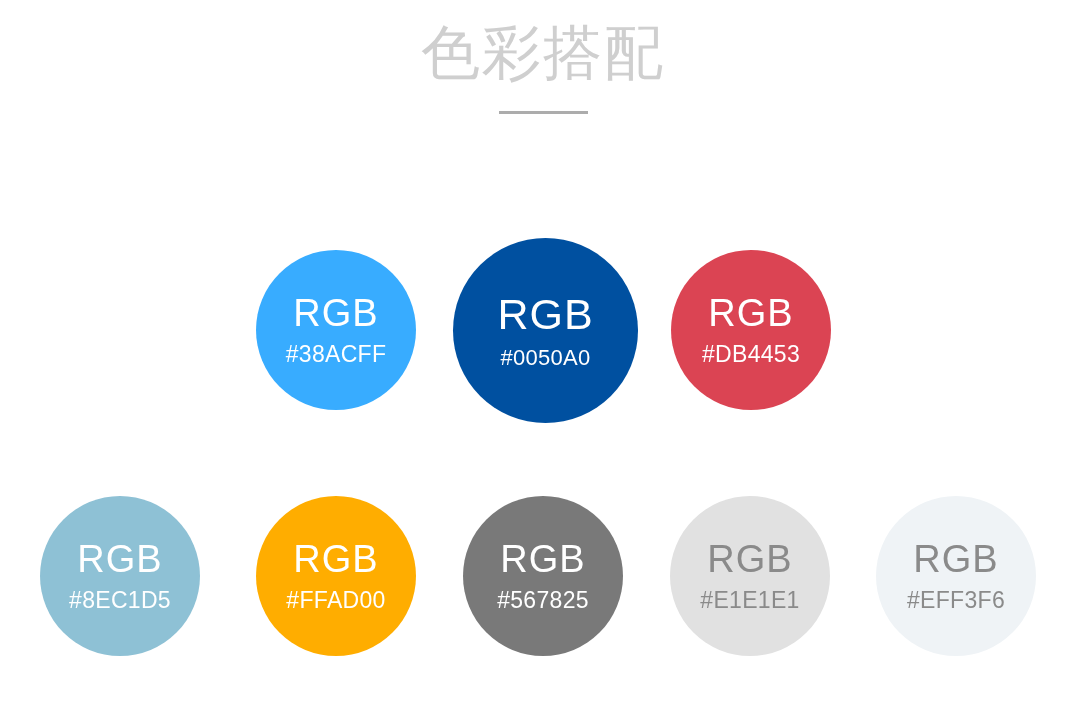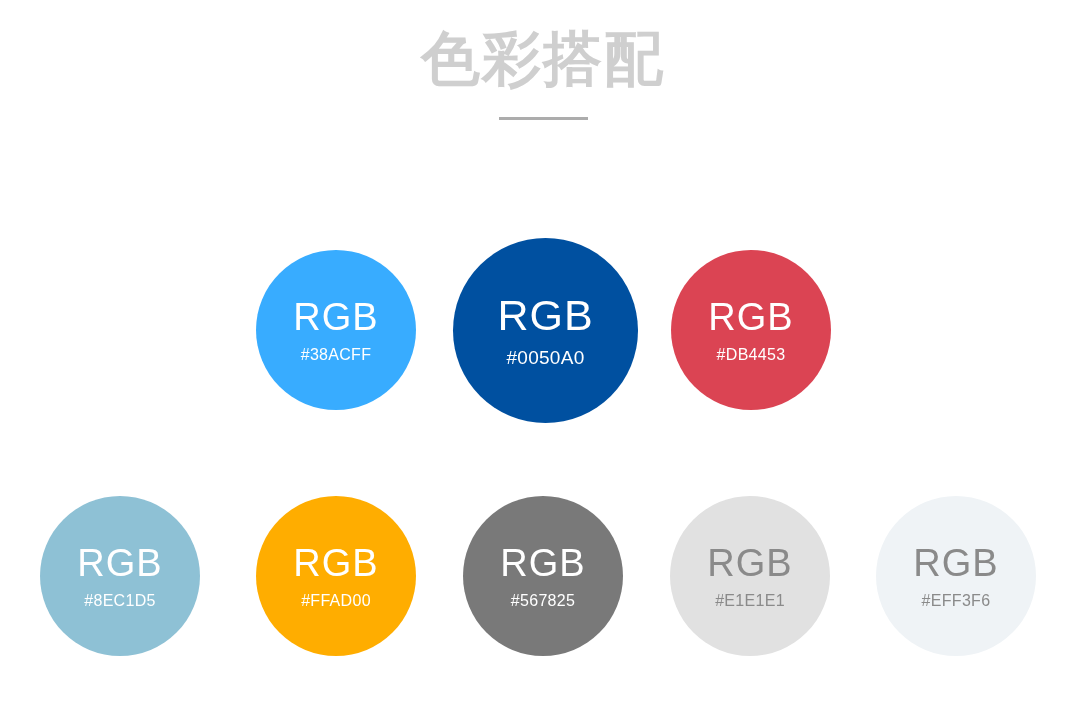--- a/index.html
+++ b/index.html
@@ -25,24 +25,24 @@
   
   .header {
     position: absolute;
     left: 0;
     top: 0;
     width: 1086px;
     text-align: center;
   }
   .page-title {
     margin: 0;
-    padding-top: 28px;
+    padding-top: 22px;
     font-size: 59px;
     line-height: 1.05;
-    font-weight: 700;
+    font-weight: 400;
     letter-spacing: 2px;
     color: #cfcfcf;
     font-family: "DejaVu Sans", "Liberation Sans", sans-serif;
   }
   .title-divider {
     margin: 27px auto 0 auto;
     width: 89px;
     height: 3px;
     background: #acacac;
   }
@@ -76,21 +76,21 @@
 
   .swatch-label {
     font-size: 38px;
     line-height: 1;
     font-weight: 300;
     letter-spacing: 1px;
     font-family: "Liberation Sans", "DejaVu Sans", sans-serif;
   }
   .swatch-hex {
     margin-top: 11px;
-    font-size: 16px;
+    font-size: 23px;
     line-height: 1;
     font-weight: 400;
     letter-spacing: 0.3px;
     font-family: "Liberation Sans", "DejaVu Sans", sans-serif;
   }
 </style>
 </head>
 <body style="background: rgb(255, 255, 255);">
 
 <div class="page">
@@ -101,21 +101,21 @@
   </div>
 
   <div class="swatch-rows">
     <div class="swatch-row row-1">
         <div class="swatch" style="left: 240px; top: 12px; width: 160px; height: 160px; background: rgb(56, 172, 255); color: rgb(255, 255, 255);">
           <div class="swatch-label">RGB</div>
           <div class="swatch-hex">#38ACFF</div>
         </div>
         <div class="swatch" style="left: 437px; top: 0px; width: 185px; height: 185px; background: rgb(0, 80, 160); color: rgb(255, 255, 255);">
           <div class="swatch-label" style="font-size: 43px;">RGB</div>
-          <div class="swatch-hex" style="font-size: 19px; text-align: right;">#0050A0</div>
+          <div class="swatch-hex" style="font-size: 22px; text-align: right;">#0050A0</div>
         </div>
         <div class="swatch" style="left: 655px; top: 12px; width: 160px; height: 160px; background: rgb(219, 68, 83); color: rgb(255, 255, 255);">
           <div class="swatch-label">RGB</div>
           <div class="swatch-hex">#DB4453</div>
         </div>
       </div>
     <div class="swatch-row row-2">
         <div class="swatch" style="left: 24px; top: 0px; width: 160px; height: 160px; background: rgb(142, 193, 213); color: rgb(255, 255, 255);">
           <div class="swatch-label">RGB</div>
           <div class="swatch-hex">#8EC1D5</div>

